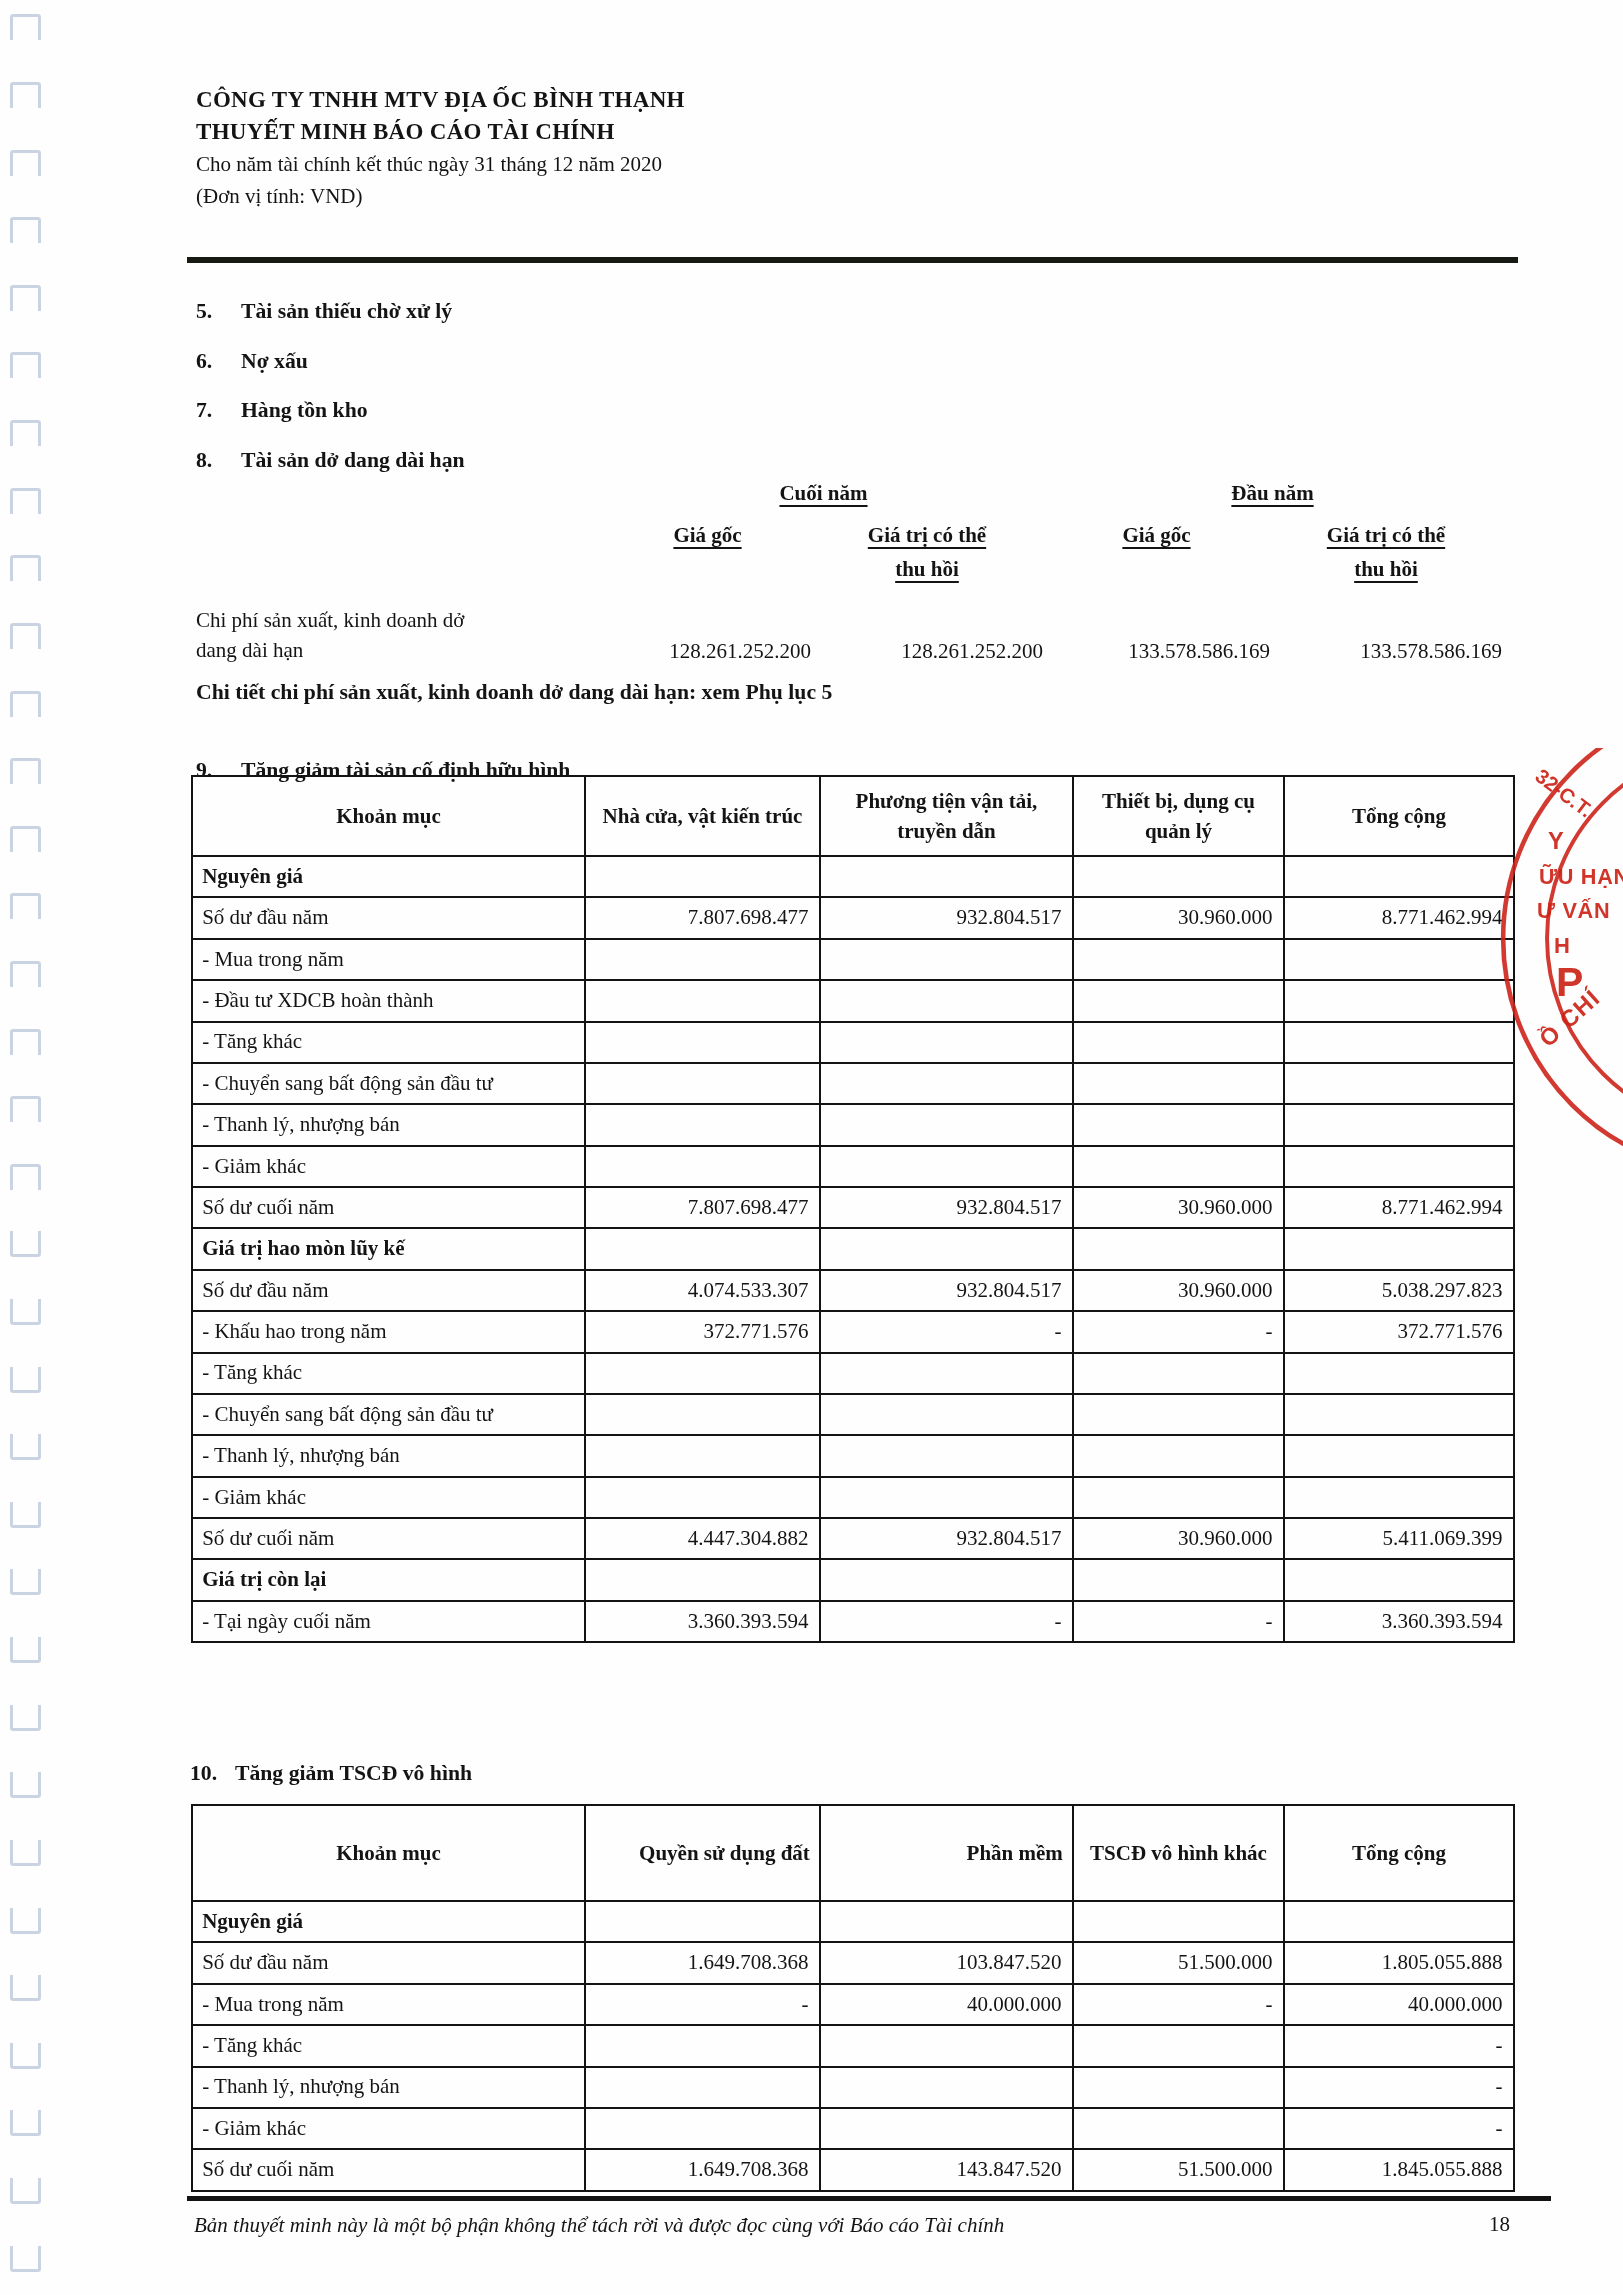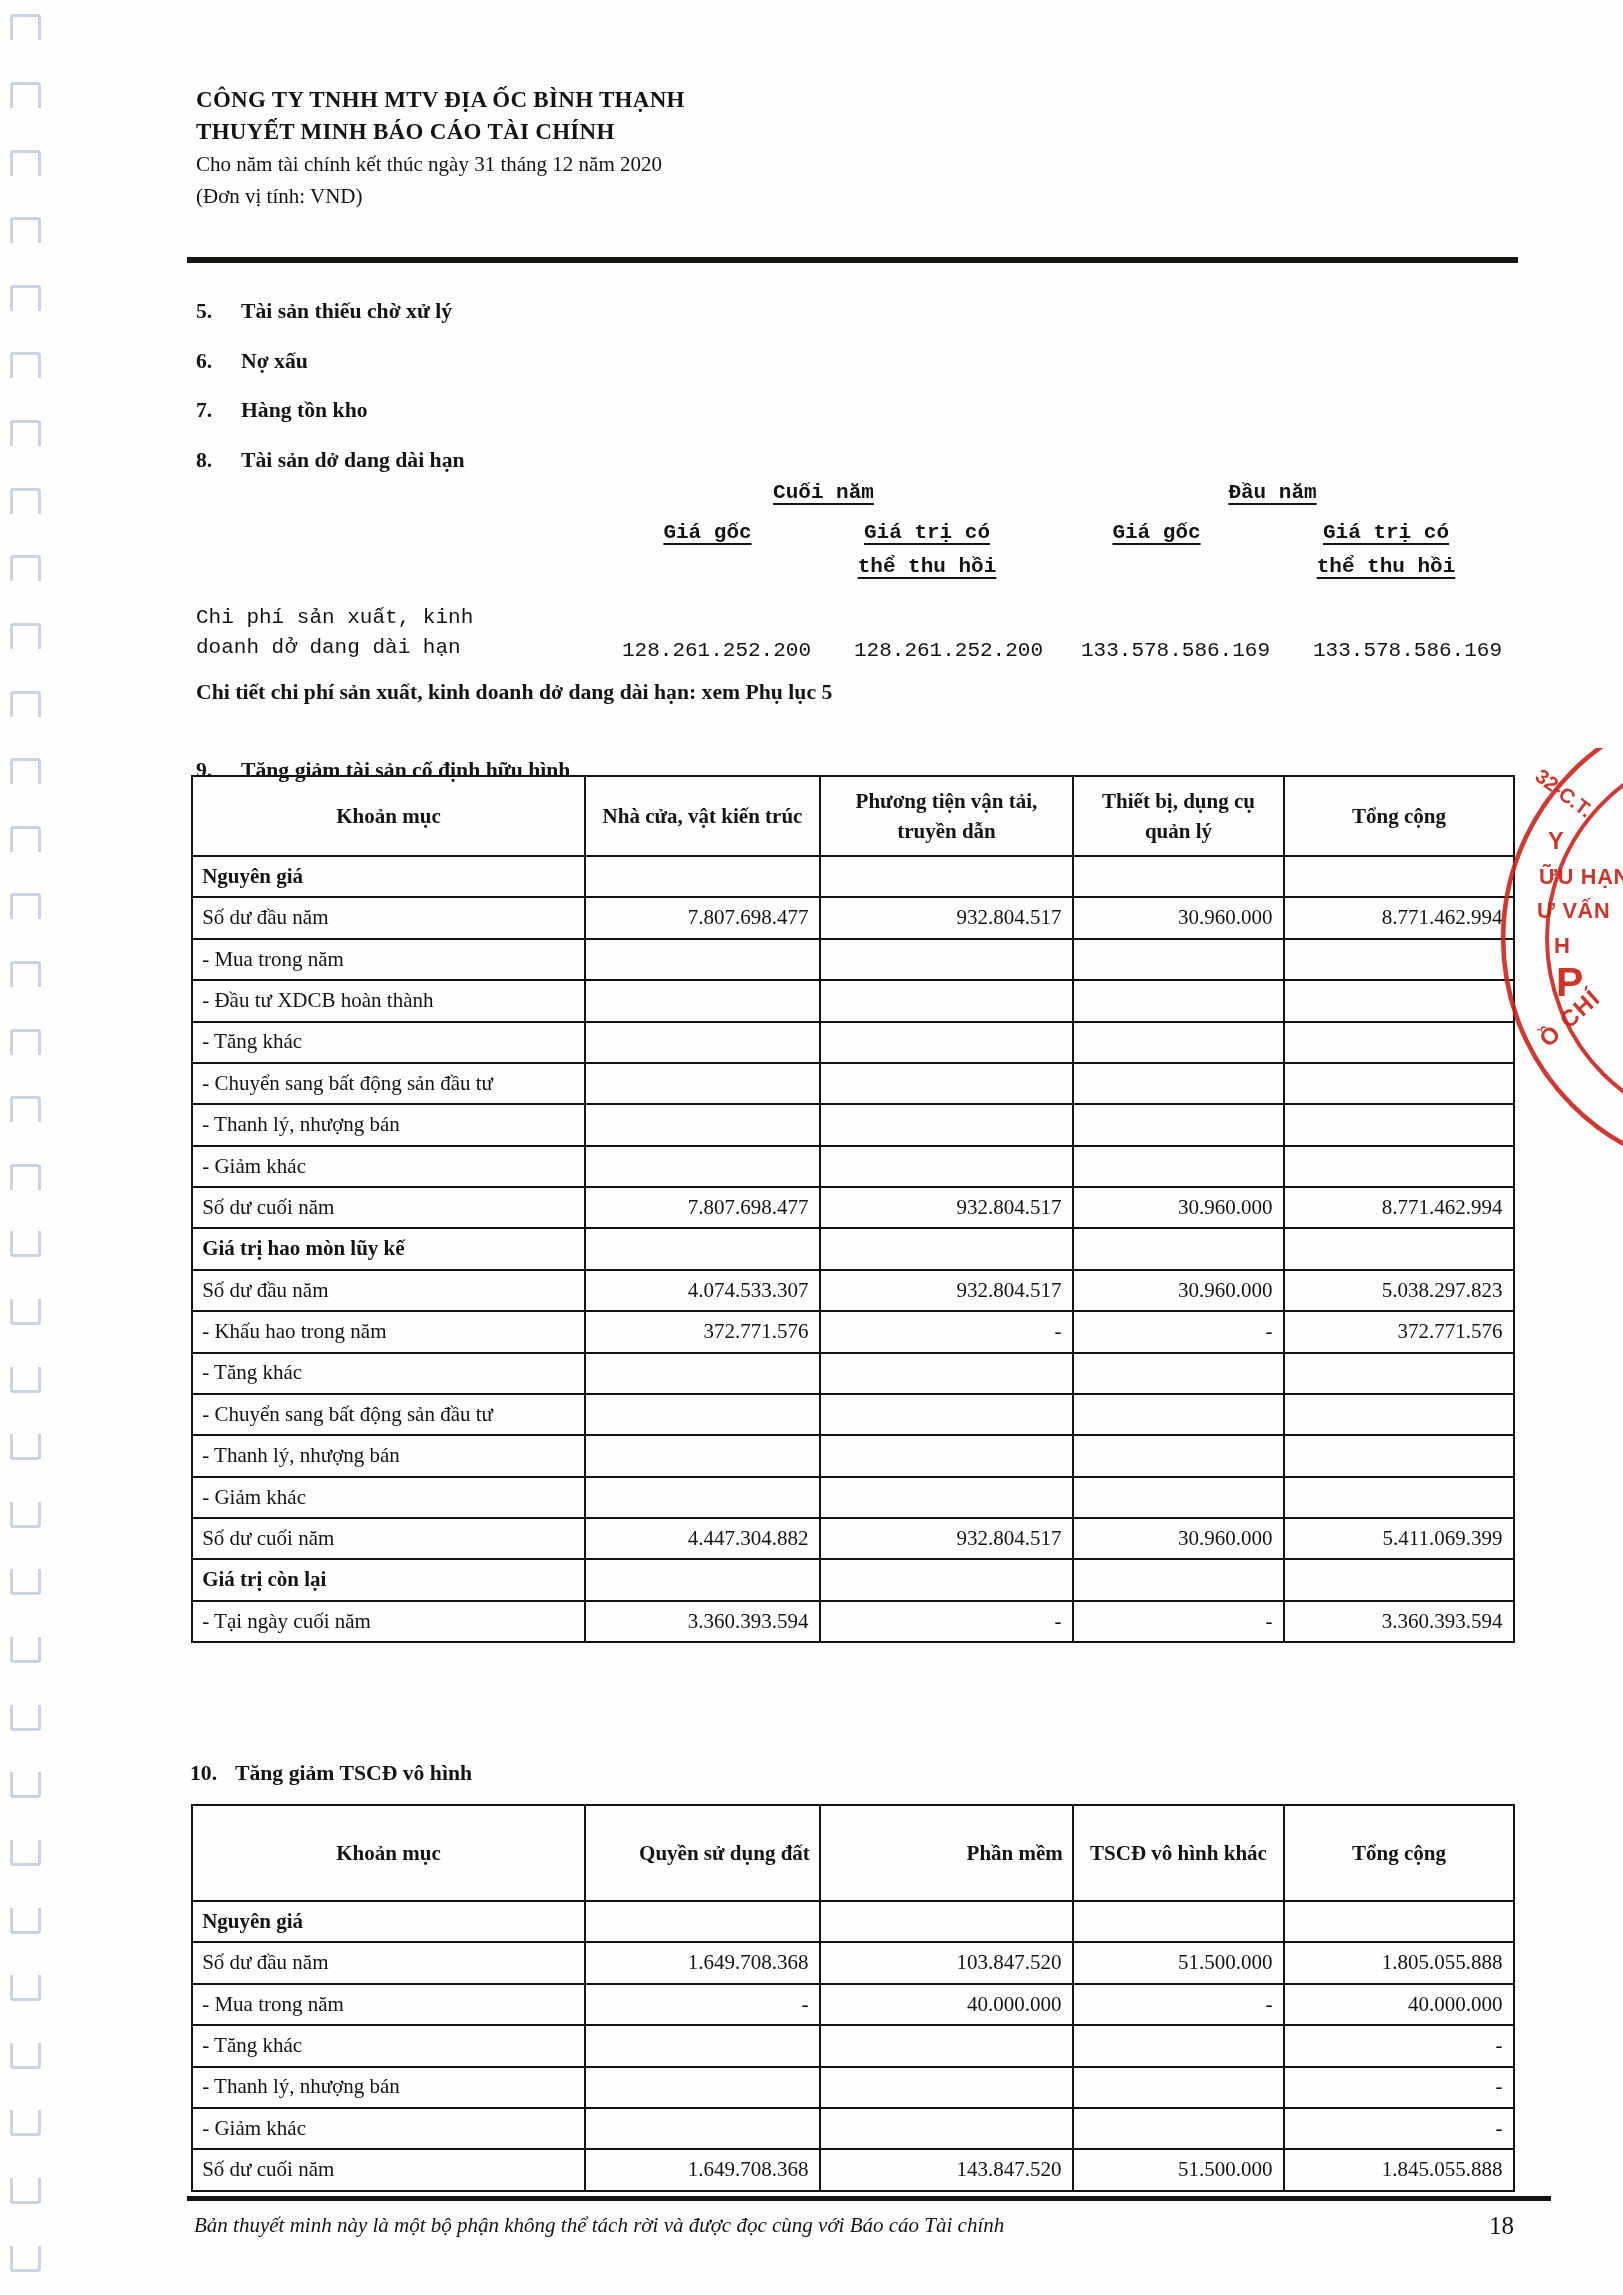--- a/index.html
+++ b/index.html
@@ -29,21 +29,21 @@
   .unit{font-size:21px;}
   .head-rule{position:absolute;left:187px;top:257px;width:1331px;height:5.9px;background:#171a12;}
 
   
   .num-item{position:absolute;left:196px;font-weight:bold;font-size:21.7px;white-space:nowrap;}
   .num-item .no{display:inline-block;width:45px;}
   #item-5{top:299px;} #item-6{top:349px;} #item-7{top:398px;} #item-8{top:448px;}
 
   
   .sec8{position:absolute;left:196px;top:481px;width:1308px;
-        display:grid;grid-template-columns:408px 207px 232px 227px 232px;font-size:21px;font-family:Liberation Mono, monospace;}
+        display:grid;grid-template-columns:408px 207px 232px 227px 232px;font-size:21px;}
   .sec8 .grp{grid-row:1;font-weight:bold;text-align:center;padding-bottom:2.6px;}
   .sec8 .grp span, .sec8 .sub span{
      text-decoration:underline;text-decoration-thickness:2px;text-underline-offset:4.6px;}
   .sec8 .grp-1{grid-column:2/4;}
   .sec8 .grp-2{grid-column:4/6;}
   .sec8 .sub{grid-row:2;font-weight:bold;text-align:center;padding-top:9.2px;line-height:34px;}
   .sec8 .sub span{display:inline-block;max-width:148px;}
   .sec8 .rowlabel{grid-row:3;grid-column:1;padding-top:19.7px;line-height:30px;}
   .sec8 .rowlabel span{display:inline-block;max-width:282px;}
   .sec8 .val{grid-row:3;text-align:right;align-self:end;padding-bottom:1.3px;white-space:nowrap;}
@@ -73,21 +73,21 @@
   #table-10 th.al-right{text-align:right;}
   table.fin td{height:41px;line-height:27.6px;}
   table.fin td.lbl{text-align:left;padding-left:9.2px;}
   table.fin td.lbl span{display:inline-block;max-width:299px;}
   table.fin tr.section td{font-weight:bold;}
   table.fin td.num{text-align:right;white-space:nowrap;padding-right:10.5px;}
 
   
   .foot-rule{position:absolute;left:187px;top:2196px;width:1364px;height:5.3px;background:#131313;}
   .foot-note{position:absolute;left:194px;top:2213px;font-style:italic;font-size:21px;}
-  .page-num{position:absolute;left:1489px;top:2212px;font-size:25px;text-align:right;}
+  .page-num{position:absolute;left:1489px;top:2212px;font-size:21px;text-align:right;}
 
   
   .stamp{position:absolute;left:1492px;top:748px;width:131px;height:433px;overflow:visible;}
   .stamp svg{position:absolute;left:0;top:0;}
   .stamp .frag{position:absolute;color:#cd2419;font-family:"Liberation Sans",sans-serif;
                font-weight:bold;white-space:nowrap;opacity:0.92;}
   .frag-0{left:39px;top:34px;font-size:20.3px;transform:rotate(37deg);}
   .frag-1{left:56px;top:80px;font-size:23.6px;}
   .frag-2{left:47px;top:116px;font-size:21.7px;letter-spacing:0.7px;}
   .frag-3{left:45px;top:150px;font-size:21.7px;letter-spacing:0.7px;}

